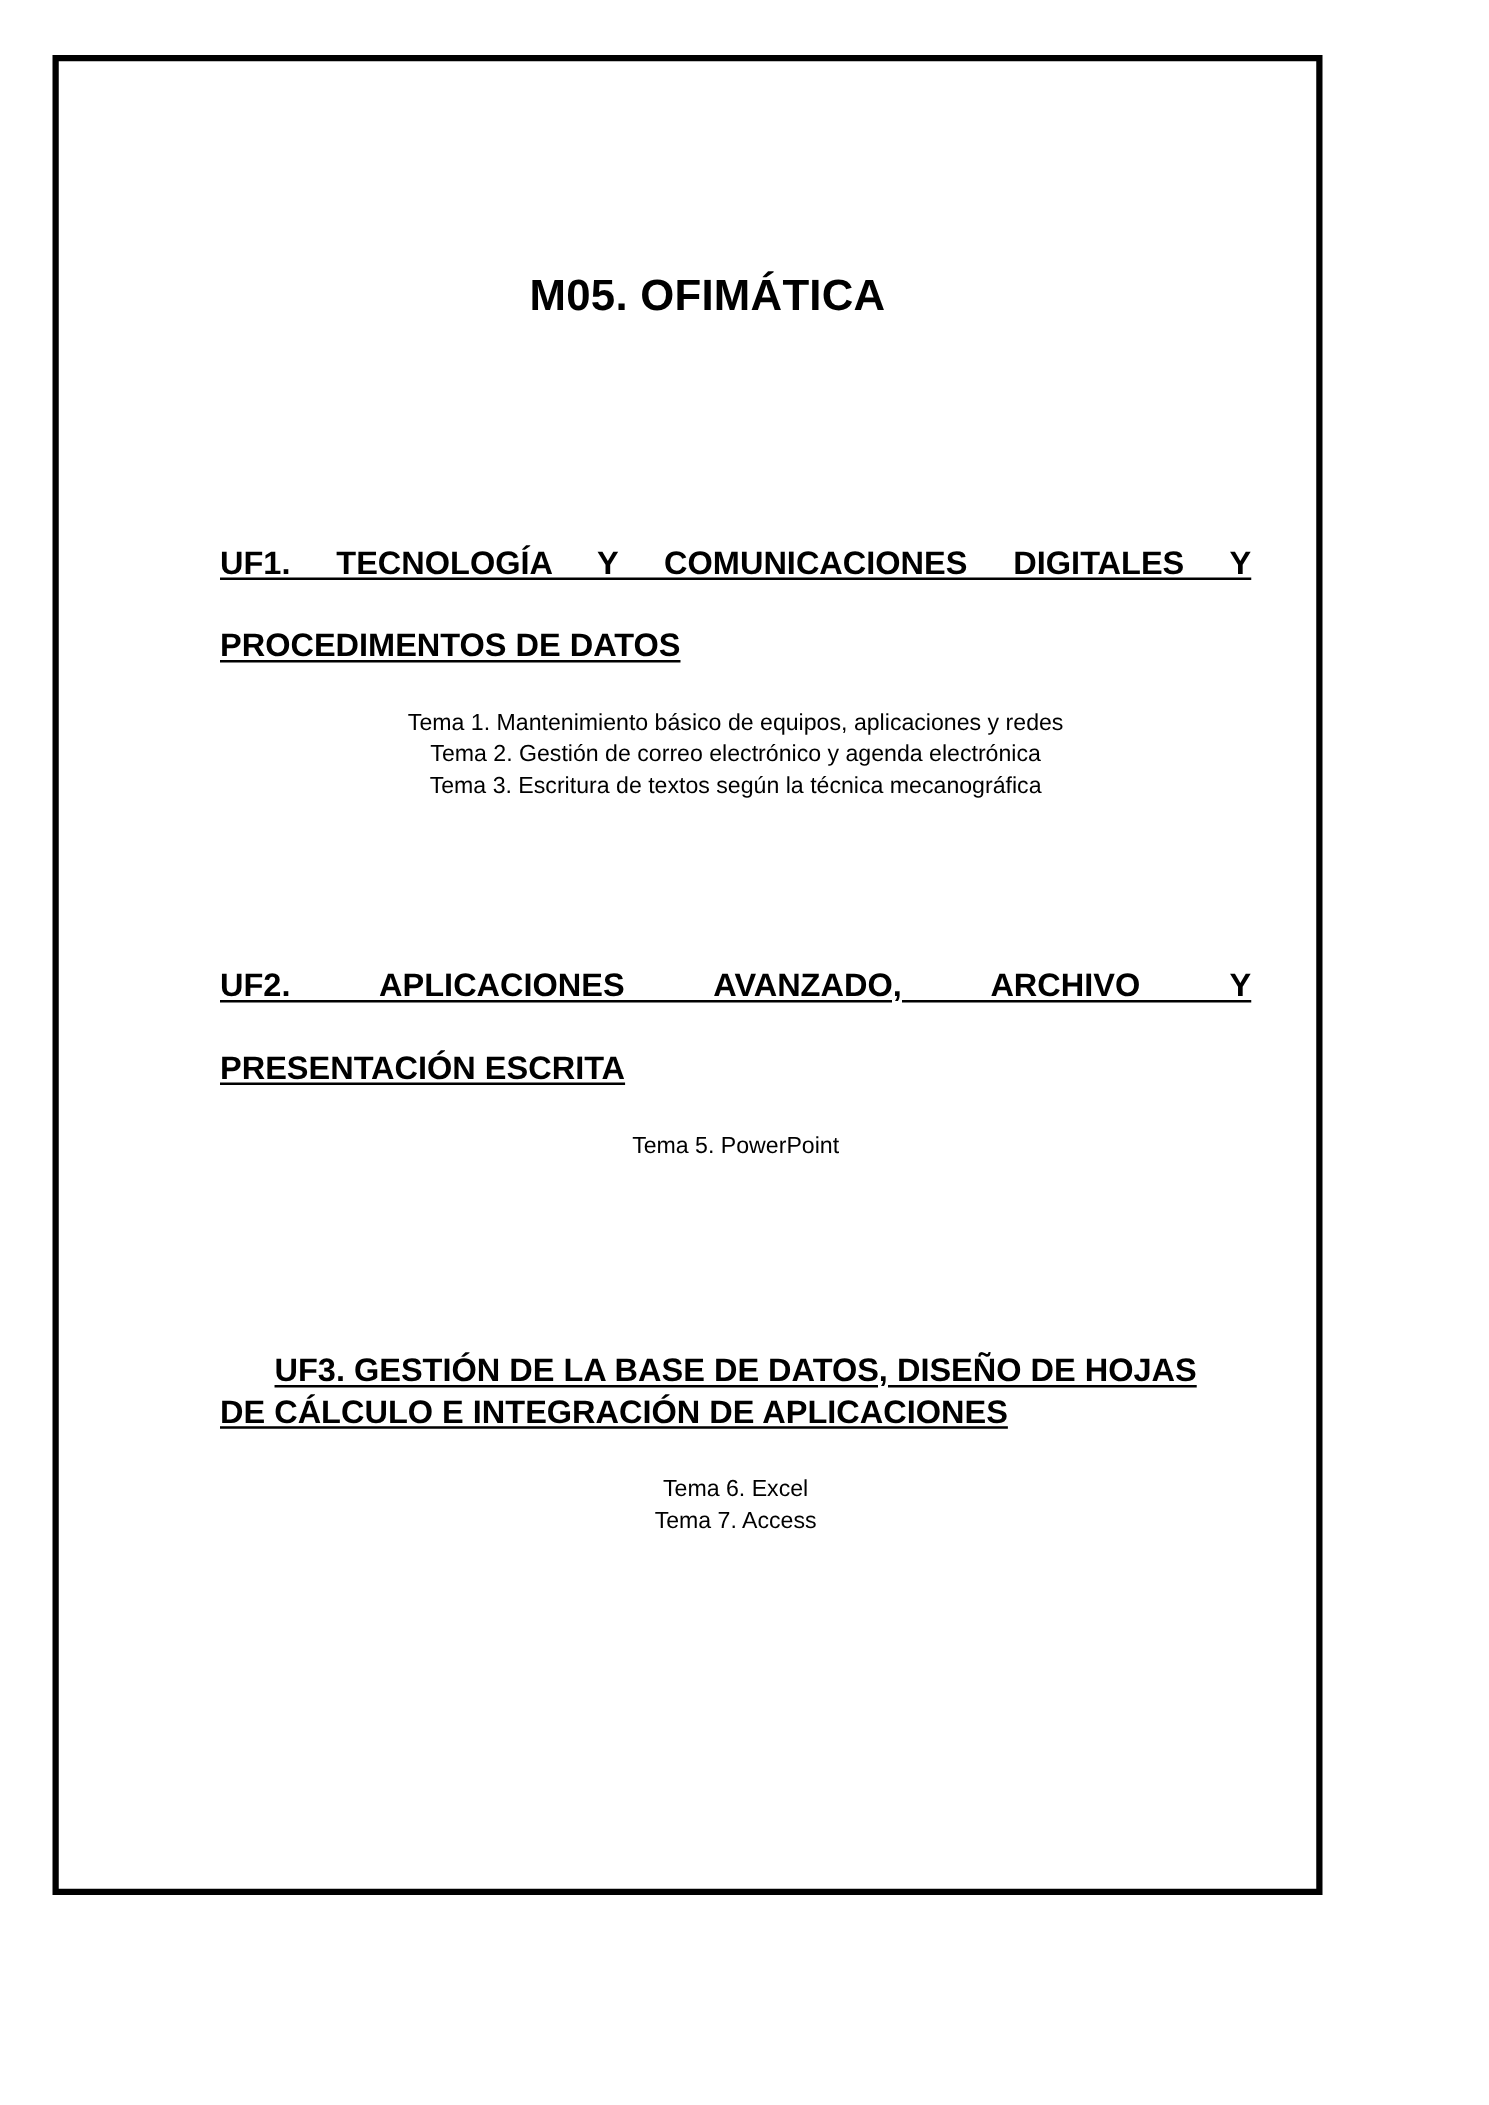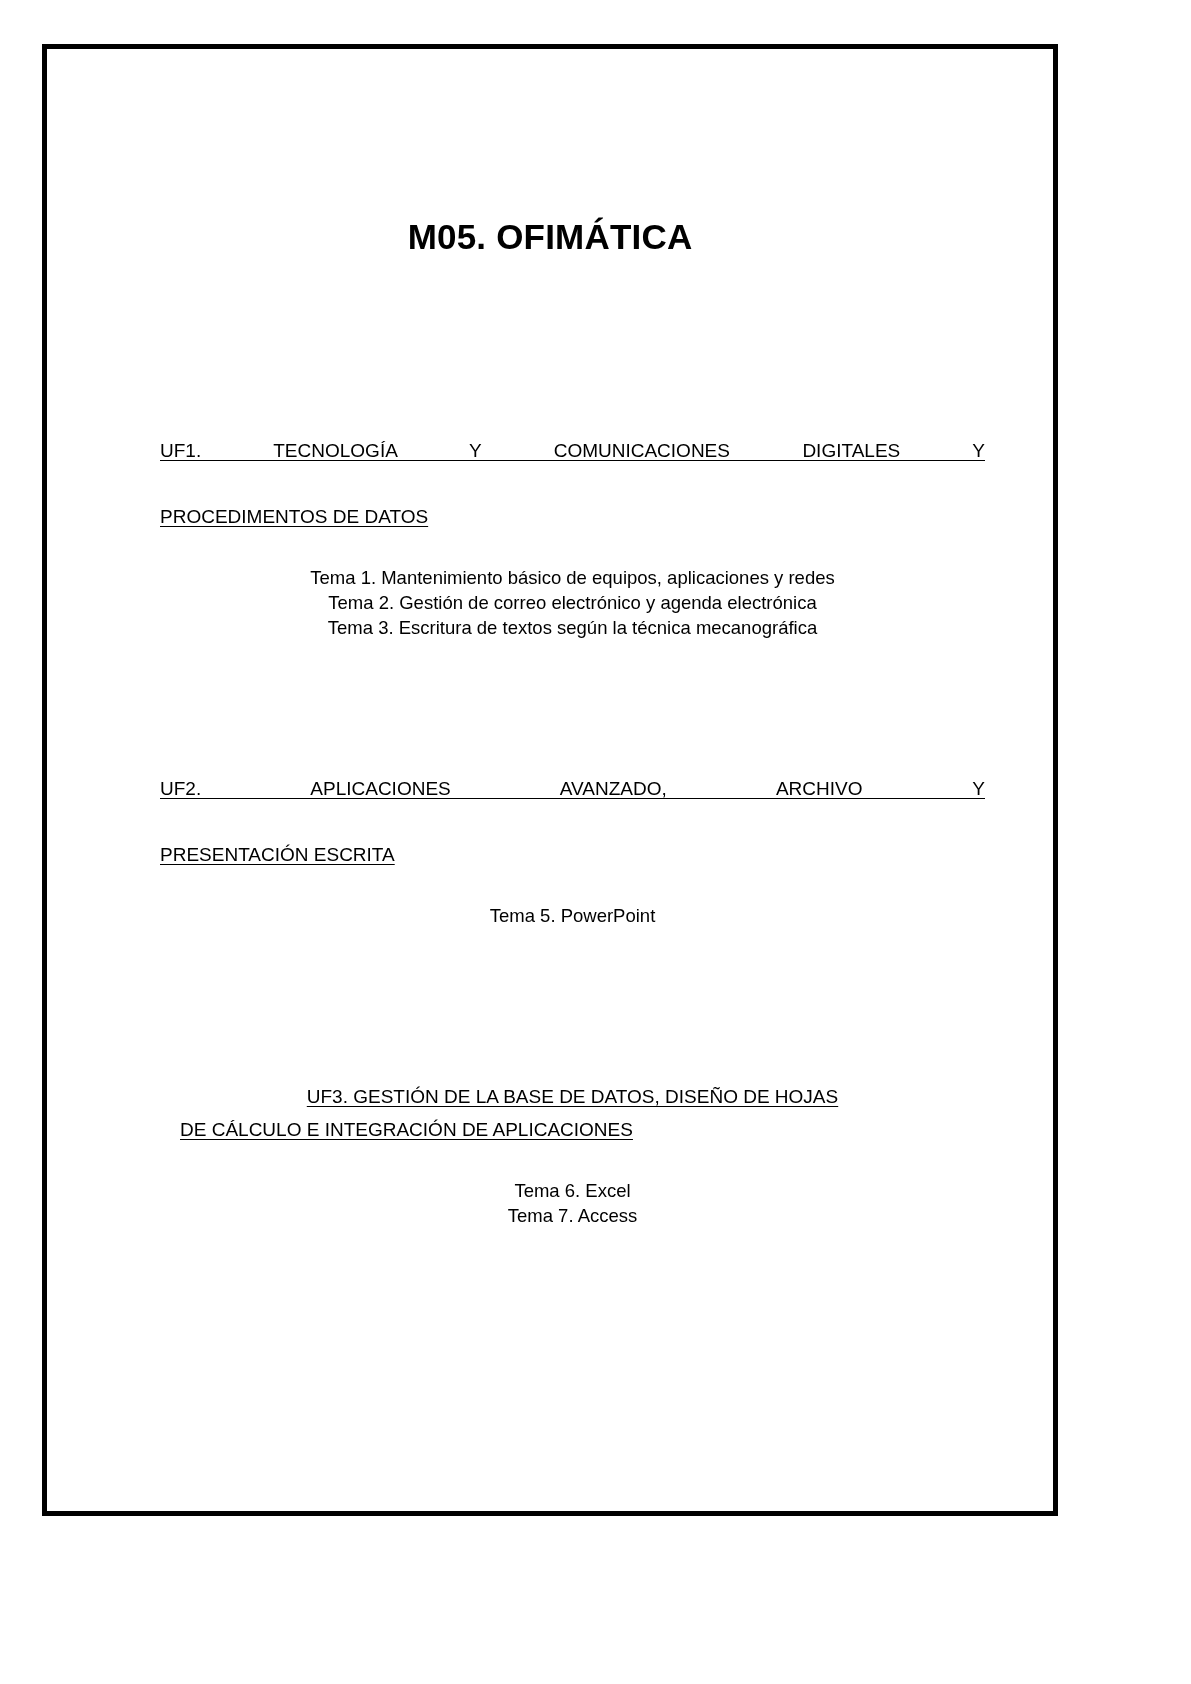--- a/index.html
+++ b/index.html
@@ -23,21 +23,21 @@
     top: 44px;
     width: 1016px;
     height: 1472px;
     border: 5px solid #000000;
     box-sizing: border-box;
     background: #ffffff;
   }
 
   .page-inner {
     position: absolute;
-    left: 0;
+    left: 16px;
     top: 0;
     width: 100%;
     height: 100%;
     box-sizing: border-box;
     padding: 0;
   }
 
   .doc-title {
     position: absolute;
     left: 0;
@@ -54,28 +54,29 @@
     left: 113px;
     right: 68px;
     top: 385px;
   }
 
   .unit {
     margin-bottom: 0;
   }
 
   .unit-heading {
-    font-size: 19px;
+    font-size: 26px;
     line-height: 33px;
     text-align: justify;
     text-justify: inter-word;
     text-decoration: underline;
     text-underline-offset: 3px;
     margin: 0;
     padding: 0;
+    font-weight: bold;
   }
   .unit-heading.no-justify {
     text-align: left;
   }
   
   .unit-heading.justify-all > span {
     display: block;
   }
   .unit-heading.justify-all > span.stretch {
     text-align: justify;
@@ -134,21 +135,21 @@
         <div class="topics">
           <p class="topic">Tema 5. PowerPoint</p>
         </div>
       </div>
 
       <div class="gap-after-unit2"></div>
 
       <div class="unit">
         <div class="unit-heading no-justify">
           <span style="display:block;text-align:center;">UF3. GESTIÓN DE LA BASE DE DATOS, DISEÑO DE HOJAS</span>
-          <span style="display:block;margin-left:20px;">DE CÁLCULO E INTEGRACIÓN DE APLICACIONES</span>
+          <span style="display:block;">DE CÁLCULO E INTEGRACIÓN DE APLICACIONES</span>
         </div>
         <div class="topics">
           <p class="topic">Tema 6. Excel</p>
           <p class="topic">Tema 7. Access</p>
         </div>
       </div>
 
     </div>
   </div>
 </div>

